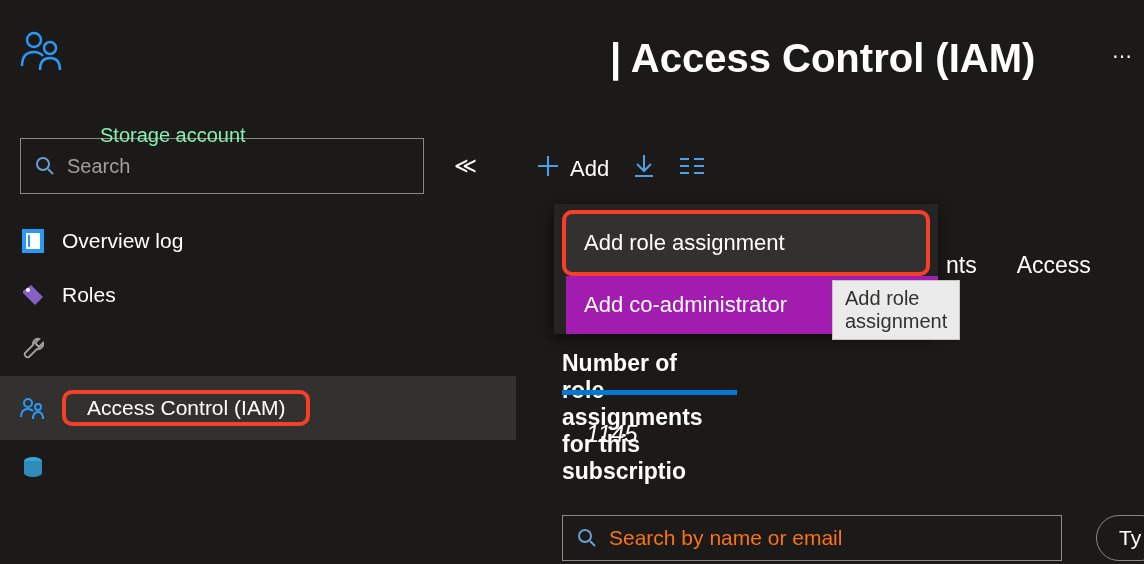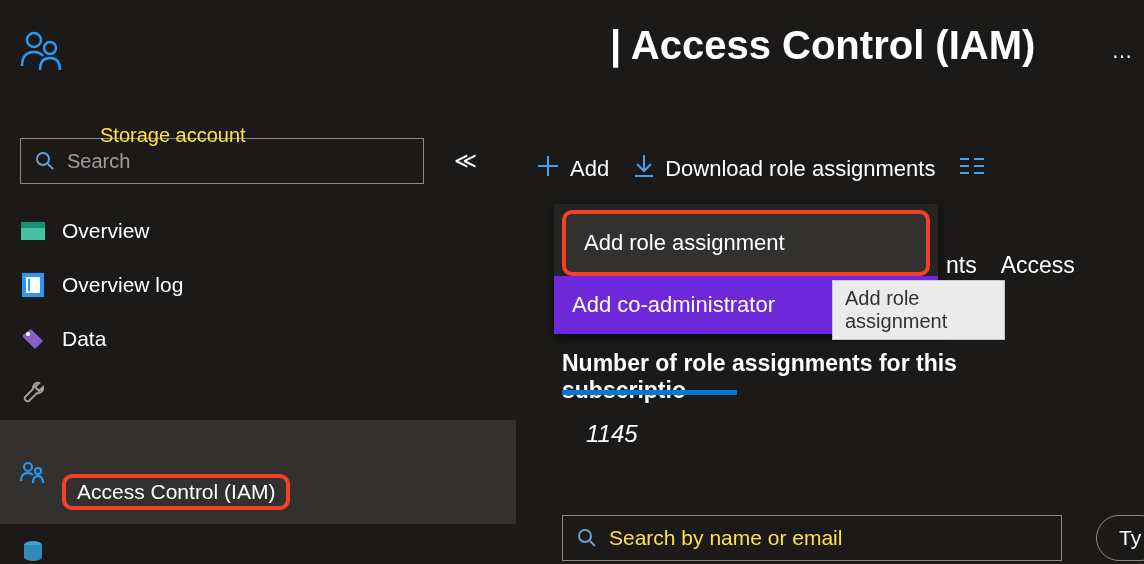--- a/index.html
+++ b/index.html
@@ -7,54 +7,54 @@
       width: 1144px;
       height: 564px;
       background: #1b1a19;
       color: #ffffff;
       font-family: "Segoe UI", -apple-system, sans-serif;
       font-size: 21px;
       overflow: hidden;
       position: relative;
     }
     .header-icon { margin-right: 16px; color: #0078d4; }
-    .header-title-row { position: absolute; left: 610px; top: 23px; font-size: 40px; font-weight: 600; }
-    .header-subtitle { color: #fde047; font-size: 20px; margin-top: 44px; }
+    .header-title-row { position: absolute; left: 610px; top: 36px; font-size: 40px; font-weight: 600; }
+    .header-subtitle { color: #86efac; font-size: 20px; margin-top: 44px; }
     .ellipsis { position: absolute; right: 10px; top: 44px; color: #ffffff; font-size: 20px; letter-spacing: 2px; }
     .layout { display: flex; height: 100%; }
     .sidebar {
       width: 516px;
       padding-top: 118px;
     }
     .search-wrap { display: flex; align-items: center; padding: 20px 20px 20px 20px; gap: 20px; }
     .search-box {
       flex: 1;
       display: flex;
       align-items: center;
       border: 1px solid #8a8886;
-      height: 46px;
+      height: 56px;
       padding: 0 14px;
       font-size: 20px;
       color: #a19f9d;
       max-width: 404px;
     }
     .search-box svg { margin-right: 12px; flex-shrink: 0; }
     .search-box span { color: #a19f9d; }
     .collapse-icon { color: #ffffff; font-size: 22px; margin-left: 10px; }
     .nav-item {
       display: flex;
       align-items: center;
       padding: 14px 20px;
       gap: 16px;
       font-size: 21px;
     }
     .nav-item.active { background: #323130; }
     .nav-icon { width: 26px; height: 26px; display: inline-flex; align-items: center; justify-content: center; flex-shrink: 0; }
     .highlight-red { border: 4px solid #f54029; border-radius: 10px; }
-    .iam-label-box { padding: 2px 11px; margin-top: 40px; }
+    .iam-label-box { padding: 2px 21px; }
     .main {
       padding-top: 140px;
       position: relative;
     }
     .toolbar {
       display: flex;
       align-items: center;
       gap: 24px;
       padding: 14px 20px;
     }
@@ -64,50 +64,51 @@
       position: absolute;
       top: 204px;
       left: 38px;
       background: #252423;
       box-shadow: 0 4px 12px rgba(0,0,0,0.6);
       min-width: 384px;
     }
     .dropdown-item {
       padding: 16px 18px;
       font-size: 22px;
-      background: #6d28d9;
+      background: #a21caf;
+      margin-left: 12px;
     }
     .dropdown-item.hovered { background: #323130; }
     .dropdown-item.hl { margin: 6px 8px 0 8px; }
     .tooltip {
       position: absolute;
       top: 280px;
       left: 316px;
       background: #ebebeb;
       color: #323130;
       font-size: 20px;
       padding: 6px 12px;
       border: 1px solid #c8c6c4;
     }
-    .tabs-row { position: absolute; top: 252px; left: 430px; display: flex; gap: 24px; font-size: 23px; }
+    .tabs-row { position: absolute; top: 252px; left: 430px; display: flex; gap: 40px; font-size: 23px; }
     .subhead { position: absolute; top: 350px; left: 46px; font-size: 23px; font-weight: 700; }
     .progress { position: absolute; top: 390px; left: 46px; width: 570px; height: 5px; background: transparent; }
     .progress .bar { height: 5px; background: #0078d4; width: 175px; }
     .count { position: absolute; top: 420px; left: 70px; font-size: 24px; font-style: italic; }
     .search-main {
       position: absolute;
       top: 515px;
       left: 46px;
       width: 500px;
       border: 1px solid #8a8886;
       height: 46px;
       display: flex;
       align-items: center;
       padding: 0 14px;
-      color: #fde047;
+      color: #f97316;
     }
     .search-main svg { margin-right: 12px; }
     .type-btn {
       position: absolute;
       top: 515px;
       left: 580px;
       height: 46px;
       border: 1px solid #8a8886;
       border-radius: 23px;
       display: flex;
@@ -139,49 +140,40 @@
       <div class="search-box">
         <svg width="20" height="20" viewBox="0 0 20 20" stroke="#6a9fd4" stroke-width="2" fill="none">
           <circle cx="8" cy="8" r="6"></circle>
             <line x1="13" y1="13" x2="18" y2="18"></line>
         </svg>
         <span>Search</span>
       </div>
       <span class="collapse-icon">≪</span>
     </div>
 
-    <div class="nav-item">
-      <span class="nav-icon">
-        <svg width="24" height="18" viewBox="0 0 24 18">
-            <rect x="0" y="0" width="24" height="18" fill="#44c2a2"></rect>
-            <rect x="0" y="0" width="24" height="6" fill="#1a9177"></rect>
-          </svg>
-      </span>
-      <span>Overview</span>
-    </div>
 
     <div class="nav-item">
       <span class="nav-icon">
         <svg width="22" height="24" viewBox="0 0 22 24">
             <rect x="0" y="0" width="22" height="24" fill="#2899f5"></rect>
             <rect x="4" y="4" width="14" height="16" fill="#fff"></rect>
             <rect x="6" y="6" width="2" height="12" fill="#2899f5"></rect>
           </svg>
       </span>
       <span>Overview log</span>
     </div>
 
     <div class="nav-item">
       <span class="nav-icon">
         <svg width="24" height="24" viewBox="0 0 24 24">
             <path d="M2 8 L10 2 L22 14 L14 22 L2 10 Z" fill="#8661c5"></path>
             <circle cx="7" cy="7" r="2" fill="#fff"></circle>
           </svg>
       </span>
-      <span>Data</span>
+      <span>Roles</span>
     </div>
 
     <div class="nav-item">
       <span class="nav-icon">
         <svg width="24" height="24" viewBox="0 0 24 24" stroke="#a19f9d" stroke-width="2" fill="none">
             <path d="M18 2 a5 5 0 0 0 -6 6 L4 16 a3 3 0 0 0 4 4 L16 12 a5 5 0 0 0 6 -6 L18 10 L14 6 Z"></path>
           </svg>
       </span>
     </div>
 
@@ -219,21 +211,20 @@
         <span>Add</span>
       </div>
       <div class="tool-item">
         <span class="tool-icon">
           <svg width="22" height="24" viewBox="0 0 22 24" stroke="#4da0e5" stroke-width="2" fill="none">
               <line x1="11" y1="1" x2="11" y2="17"></line>
               <polyline points="4,10 11,17 18,10"></polyline>
               <line x1="2" y1="22" x2="20" y2="22"></line>
             </svg>
         </span>
-        <span>Download role assignments</span>
       </div>
       <div class="tool-item">
         <span class="tool-icon">
           <svg width="26" height="20" viewBox="0 0 26 20" stroke="#4da0e5" stroke-width="2">
               <line x1="1" y1="3" x2="10" y2="3"></line>
               <line x1="1" y1="10" x2="10" y2="10"></line>
               <line x1="1" y1="17" x2="10" y2="17"></line>
               <line x1="15" y1="3" x2="25" y2="3"></line>
               <line x1="15" y1="10" x2="25" y2="10"></line>
               <line x1="15" y1="17" x2="25" y2="17"></line>

